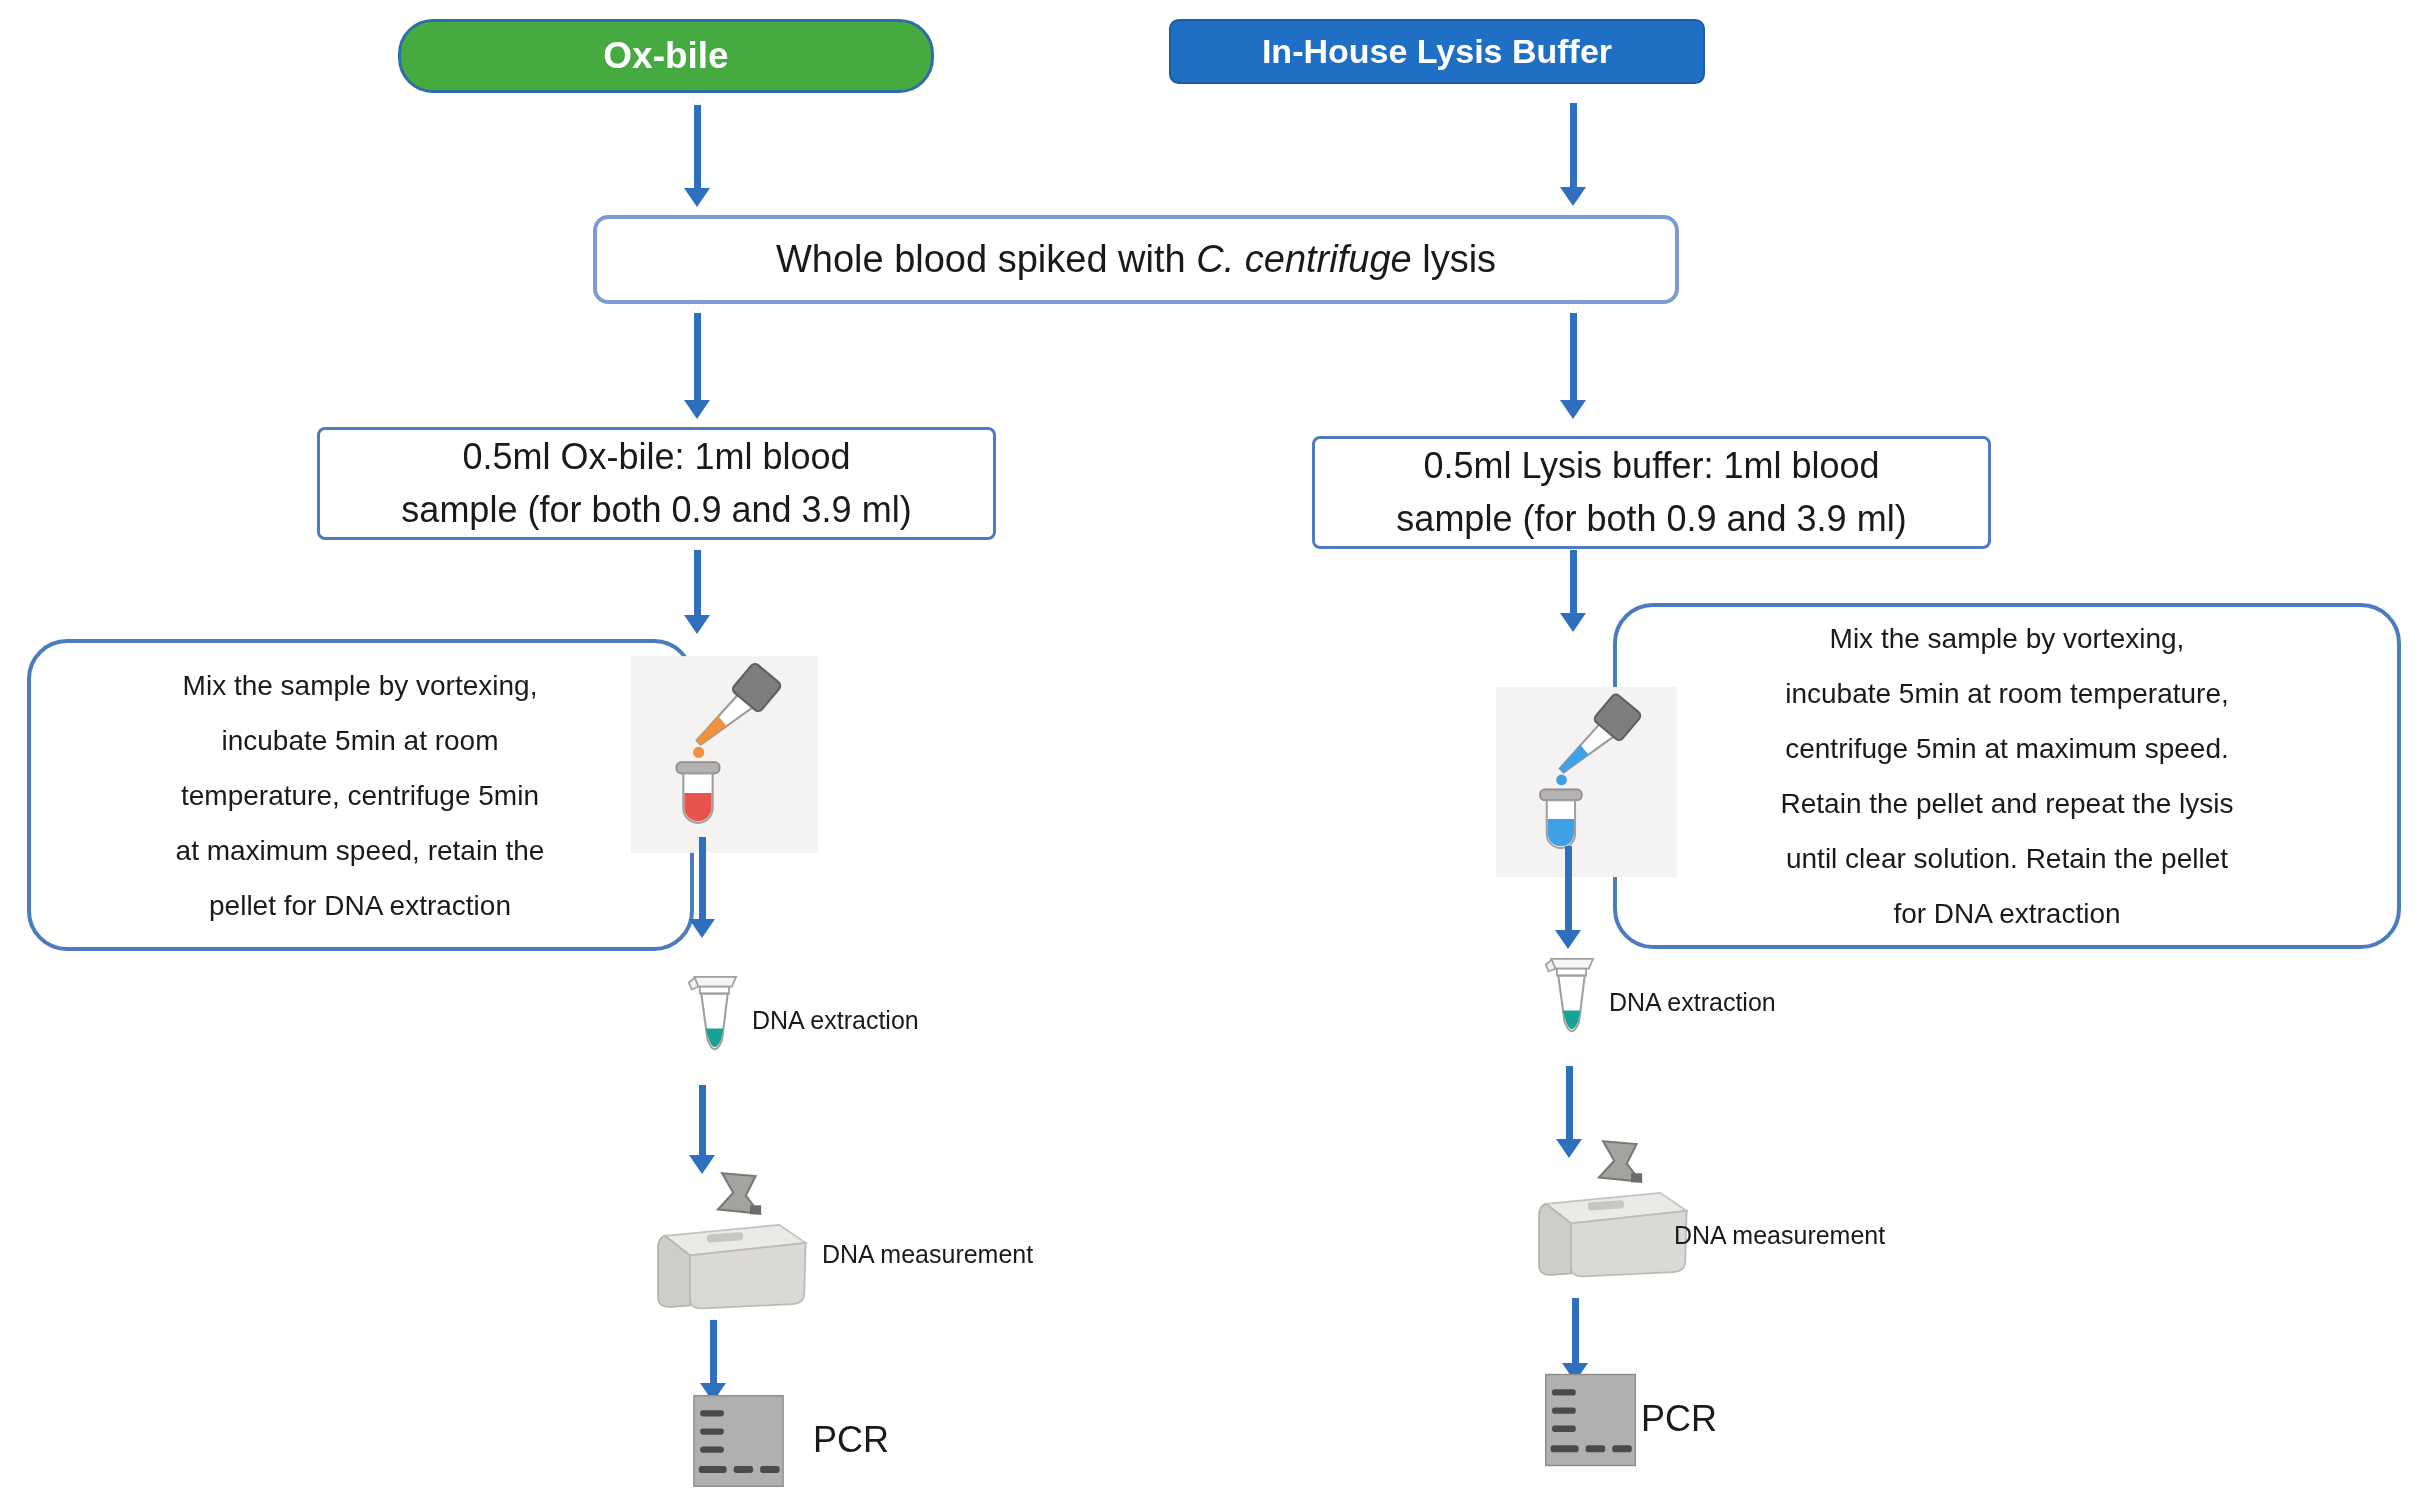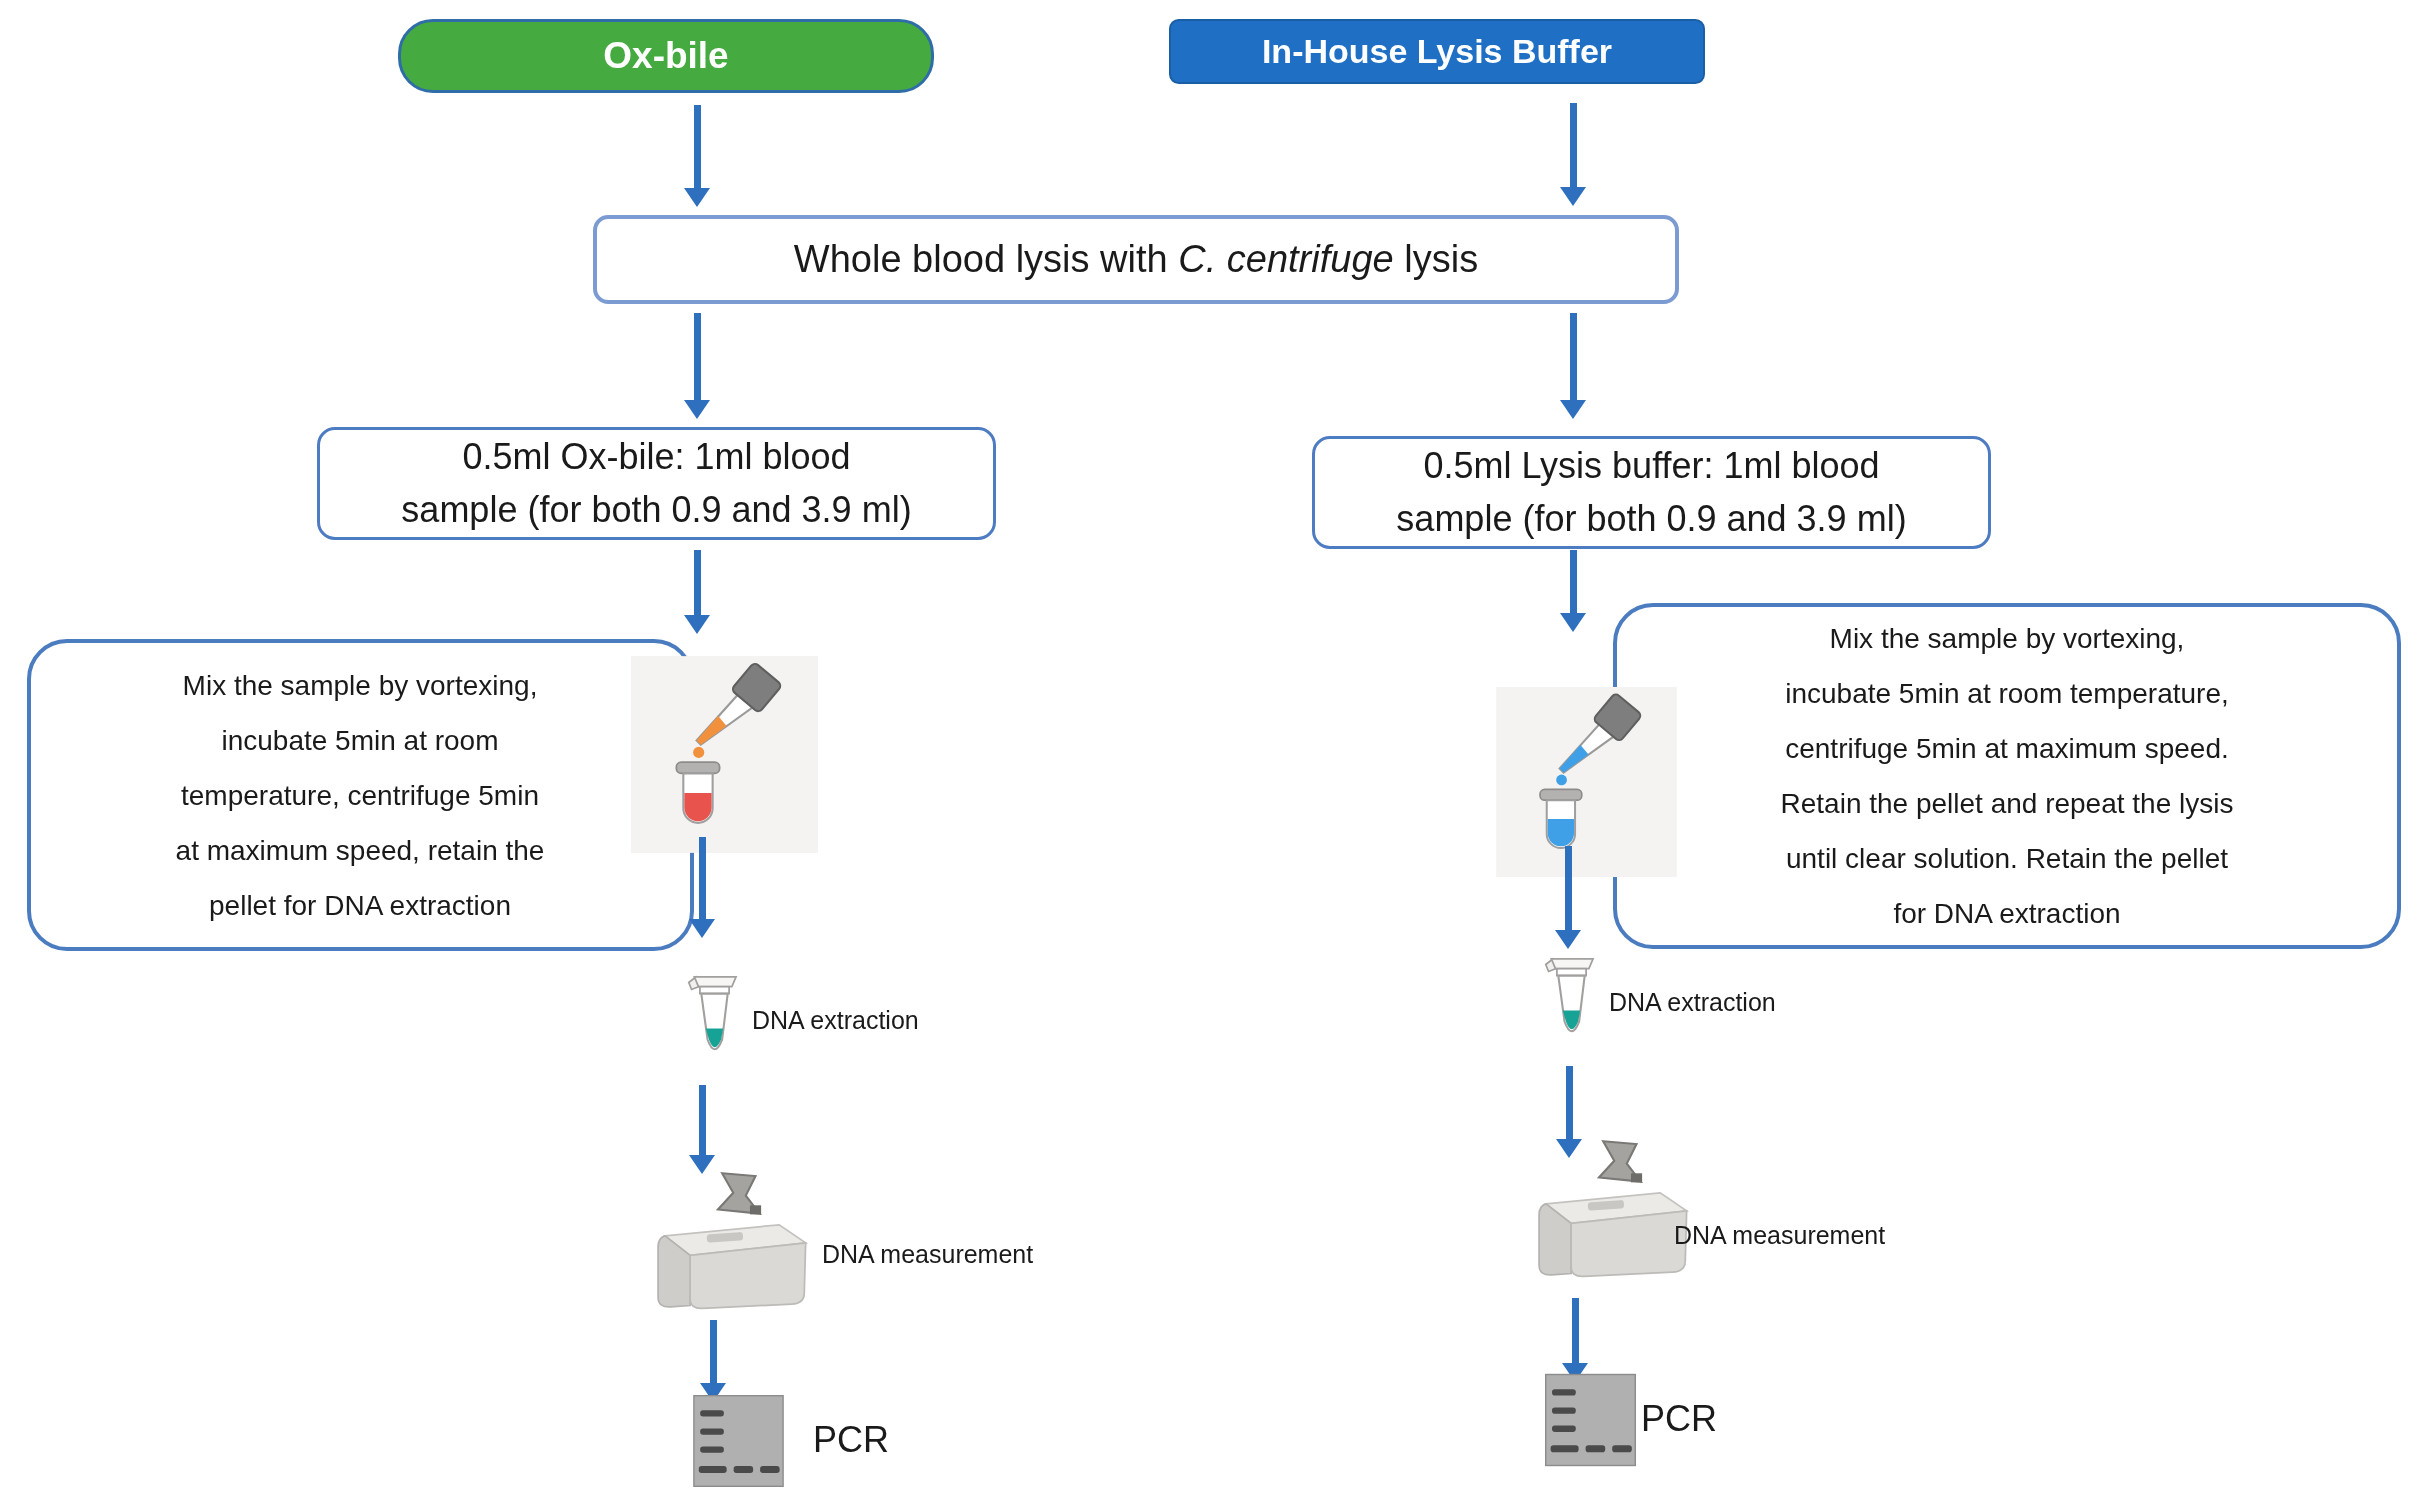--- a/index.html
+++ b/index.html
@@ -18,21 +18,21 @@
   #pill-lysis{left:1169px;top:19px;width:532px;height:61px;background:#1f70c4;
     border:2.8px solid #1a5fa6;border-radius:9.8px;font-size:34px;}
   
   .box{
     position:absolute;display:flex;align-items:center;justify-content:center;
     text-align:center;background:#ffffff;
   }
   #sample-box{left:593px;top:215px;width:1078px;height:81px;
     border:4.2px solid #7b9bd2;border-radius:15.3px;font-size:38px;}
   #sample-box .it{font-style:italic;}
-  .ratio-box{border:3.5px solid #4e7cc2;border-radius:18px;font-size:36px;
+  .ratio-box{border:3.5px solid #4e7cc2;border-radius:8px;font-size:36px;
     line-height:1.45;white-space:pre-line;}
   #ratio-left{left:317px;top:427px;width:673px;height:107px;}
   #ratio-right{left:1312px;top:436px;width:673px;height:107px;}
   .protocol-box{border:4.2px solid #4c7cc0;border-radius:40px;font-size:28px;
     line-height:55px;white-space:pre-line;}
   #protocol-left{left:26.5px;top:639px;width:659px;height:304px;}
   #protocol-right{left:1613px;top:603px;width:780px;height:338px;}
   
   .arrow{position:absolute;width:26.5px;}
   .arrow::before{content:"";position:absolute;left:9.8px;top:0;bottom:16.7px;width:7px;background:#2e6fbe;}
@@ -50,21 +50,21 @@
     <span>In-House Lysis Buffer</span>
   </div>
   <div class="pill" id="pill-ox">
     <span>Ox-bile</span>
   </div>
 
   <div class="arrow" style="left:684px;top:105px;height:102px;"></div>
   <div class="arrow" style="left:1560px;top:103px;height:103px;"></div>
 
   <div class="box" id="sample-box">
-    <span><span>Whole blood lysis with </span><span class="it">C. centrifuge</span><span> lysis</span></span>
+    <span><span>Whole blood spiked with </span><span class="it">C. centrifuge</span><span> lysis</span></span>
   </div>
 
   <div class="arrow" style="left:684px;top:313px;height:106px;"></div>
   <div class="arrow" style="left:1560px;top:313px;height:106px;"></div>
 
   <div class="box ratio-box" id="ratio-left">0.5ml Ox-bile: 1ml blood
 sample (for both 0.9 and 3.9 ml)</div>
   <div class="box ratio-box" id="ratio-right">0.5ml Lysis buffer: 1ml blood
 sample (for both 0.9 and 3.9 ml)</div>
 

